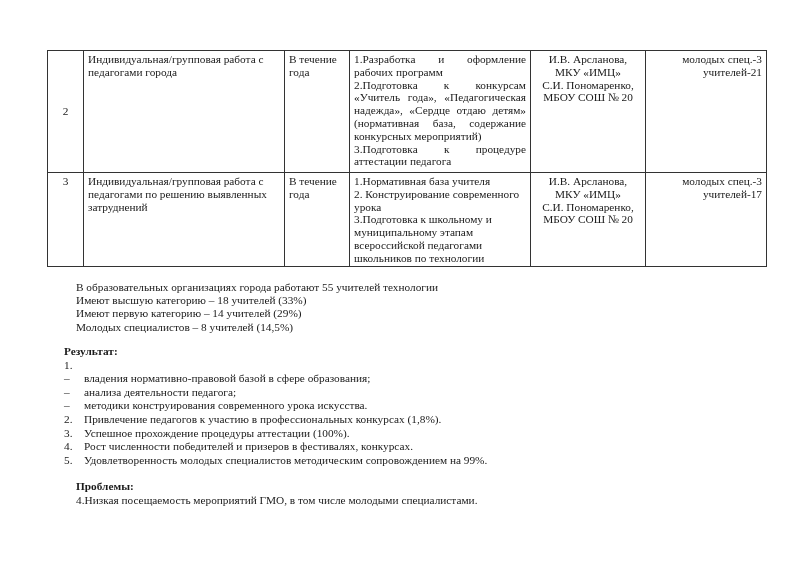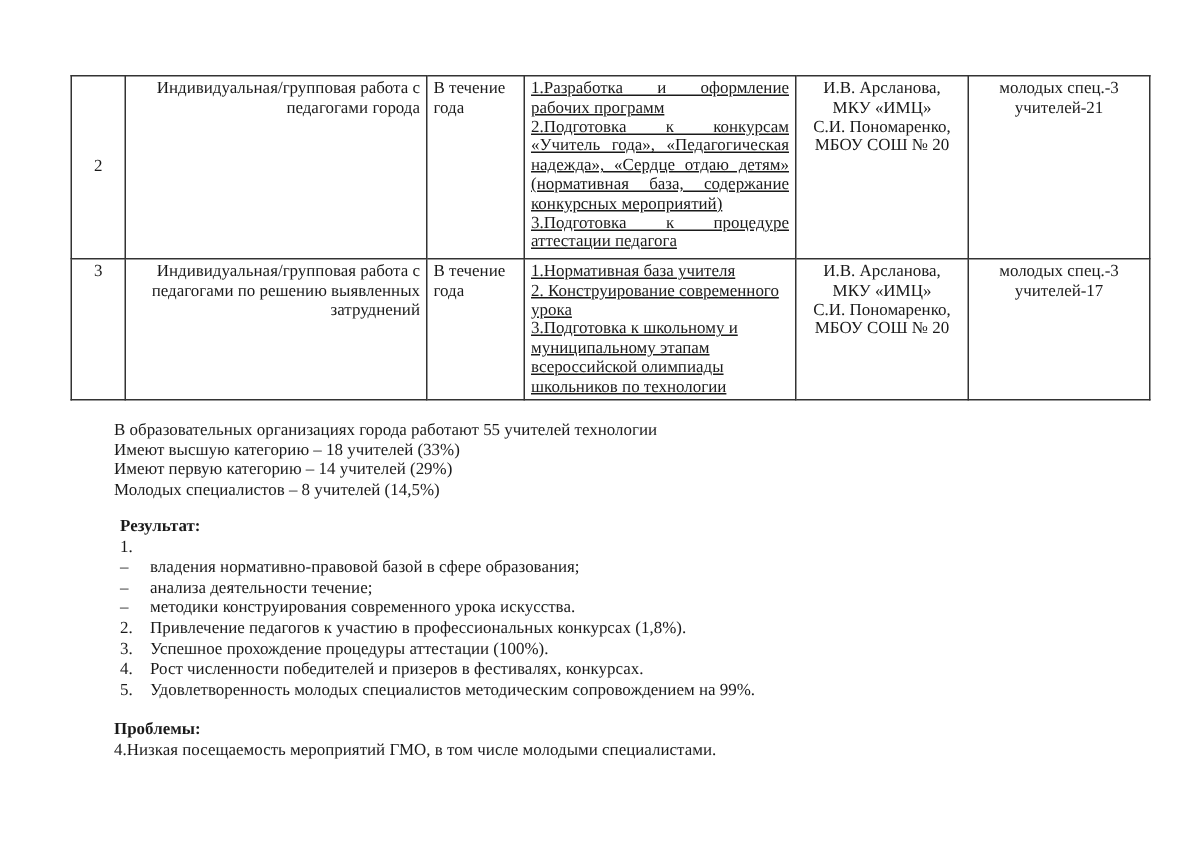--- a/index.html
+++ b/index.html
@@ -12,32 +12,32 @@
     position: absolute; left: 47px; top: 50px; width: 715px;
     border-collapse: collapse; table-layout: fixed;
   }
   table.plan td {
     border: 1.2px solid #333; vertical-align: top; padding: 2px 4px 1px 4px;
   }
   table.plan tr.r1 td { height: 118px; }
   table.plan tr.r2 td { height: 88px; }
   .c-num { width: 27px; text-align: center; }
   .c-num.mid { vertical-align: middle !important; padding-top: 0; }
-  .c-title { width: 192px; text-align: right; margin-top: 20px; }
+  .c-title { width: 192px; text-align: left; margin-top: 20px; }
   .c-when { width: 56px; }
-  .c-content { width: 172px; text-decoration: underline; }
+  .c-content { width: 172px; }
   .c-resp { width: 106px; text-align: center; }
-  .c-cnt { width: 112px; text-align: center; }
+  .c-cnt { width: 112px; text-align: right; }
   .line { display: block; }
   .just-line { display: block; text-align: justify; text-align-last: justify; }
 
   .stats { position: absolute; left: 76px; top: 281px; width: 680px; }
   .stats div { height: 13.2px; white-space: nowrap; }
 
-  .result { position: absolute; left: 80px; top: 345px; width: 680px; font-family: Liberation Serif, serif; }
+  .result { position: absolute; left: 64px; top: 345px; width: 680px; font-family: Liberation Serif, serif; }
   .result .hdr { font-weight: bold; height: 13.6px; }
   .result .item { position: relative; padding-left: 20px; height: 13.6px; white-space: nowrap; }
   .result .item .mark { position: absolute; left: 0; top: 0; }
 
   .problems { position: absolute; left: 76px; top: 480px; width: 680px; }
   .problems .hdr { font-weight: bold; height: 13.6px; }
   .problems .item { height: 13.6px; white-space: nowrap; }
 </style>
 </head>
 <body>
@@ -73,21 +73,21 @@
   <tr class="r2">
     <td class="c-num">3</td>
     <td class="c-title">Индивидуальная/групповая работа с педагогами по решению выявленных затруднений</td>
     <td class="c-when">В течение года</td>
     <td class="c-content">
       <span class="line">1.Нормативная база учителя</span>
       <span class="line">2. Конструирование современного</span>
       <span class="line">урока</span>
       <span class="line">3.Подготовка  к школьному и</span>
       <span class="line">муниципальному этапам</span>
-      <span class="line">всероссийской олимпиады</span>
+      <span class="line">всероссийской педагогами</span>
       <span class="line">школьников по технологии</span>
     </td>
     <td class="c-resp">
       <span class="line">И.В. Арсланова,</span>
       <span class="line">МКУ «ИМЦ»</span>
       <span class="line">С.И. Пономаренко,</span>
       <span class="line">МБОУ СОШ № 20</span>
     </td>
     <td class="c-cnt">
       <span class="line">молодых спец.-3</span>
@@ -101,21 +101,21 @@
   <div>В образовательных организациях города  работают 55 учителей технологии</div>
   <div>Имеют высшую категорию – 18 учителей (33%)</div>
   <div>Имеют первую категорию – 14 учителей (29%)</div>
   <div>Молодых специалистов – 8 учителей (14,5%)</div>
 </div>
 
 <div class="result">
   <div class="hdr">Результат:</div>
   <div class="item"><span class="mark">1.</span></div>
   <div class="item"><span class="mark">–</span><span>владения нормативно-правовой базой в сфере образования;</span></div>
-  <div class="item"><span class="mark">–</span><span>анализа деятельности течение;</span></div>
+  <div class="item"><span class="mark">–</span><span>анализа деятельности педагога;</span></div>
   <div class="item"><span class="mark">–</span><span>методики конструирования современного урока искусства.</span></div>
   <div class="item"><span class="mark">2.</span><span>Привлечение педагогов к  участию в профессиональных конкурсах (1,8%).</span></div>
   <div class="item"><span class="mark">3.</span><span>Успешное прохождение процедуры аттестации (100%).</span></div>
   <div class="item"><span class="mark">4.</span><span>Рост численности победителей и призеров в фестивалях, конкурсах.</span></div>
   <div class="item"><span class="mark">5.</span><span>Удовлетворенность молодых специалистов методическим сопровождением на 99%.</span></div>
 </div>
 
 <div class="problems">
   <div class="hdr">Проблемы:</div>
   <div class="item">4.Низкая посещаемость мероприятий ГМО, в том числе молодыми специалистами.</div>

